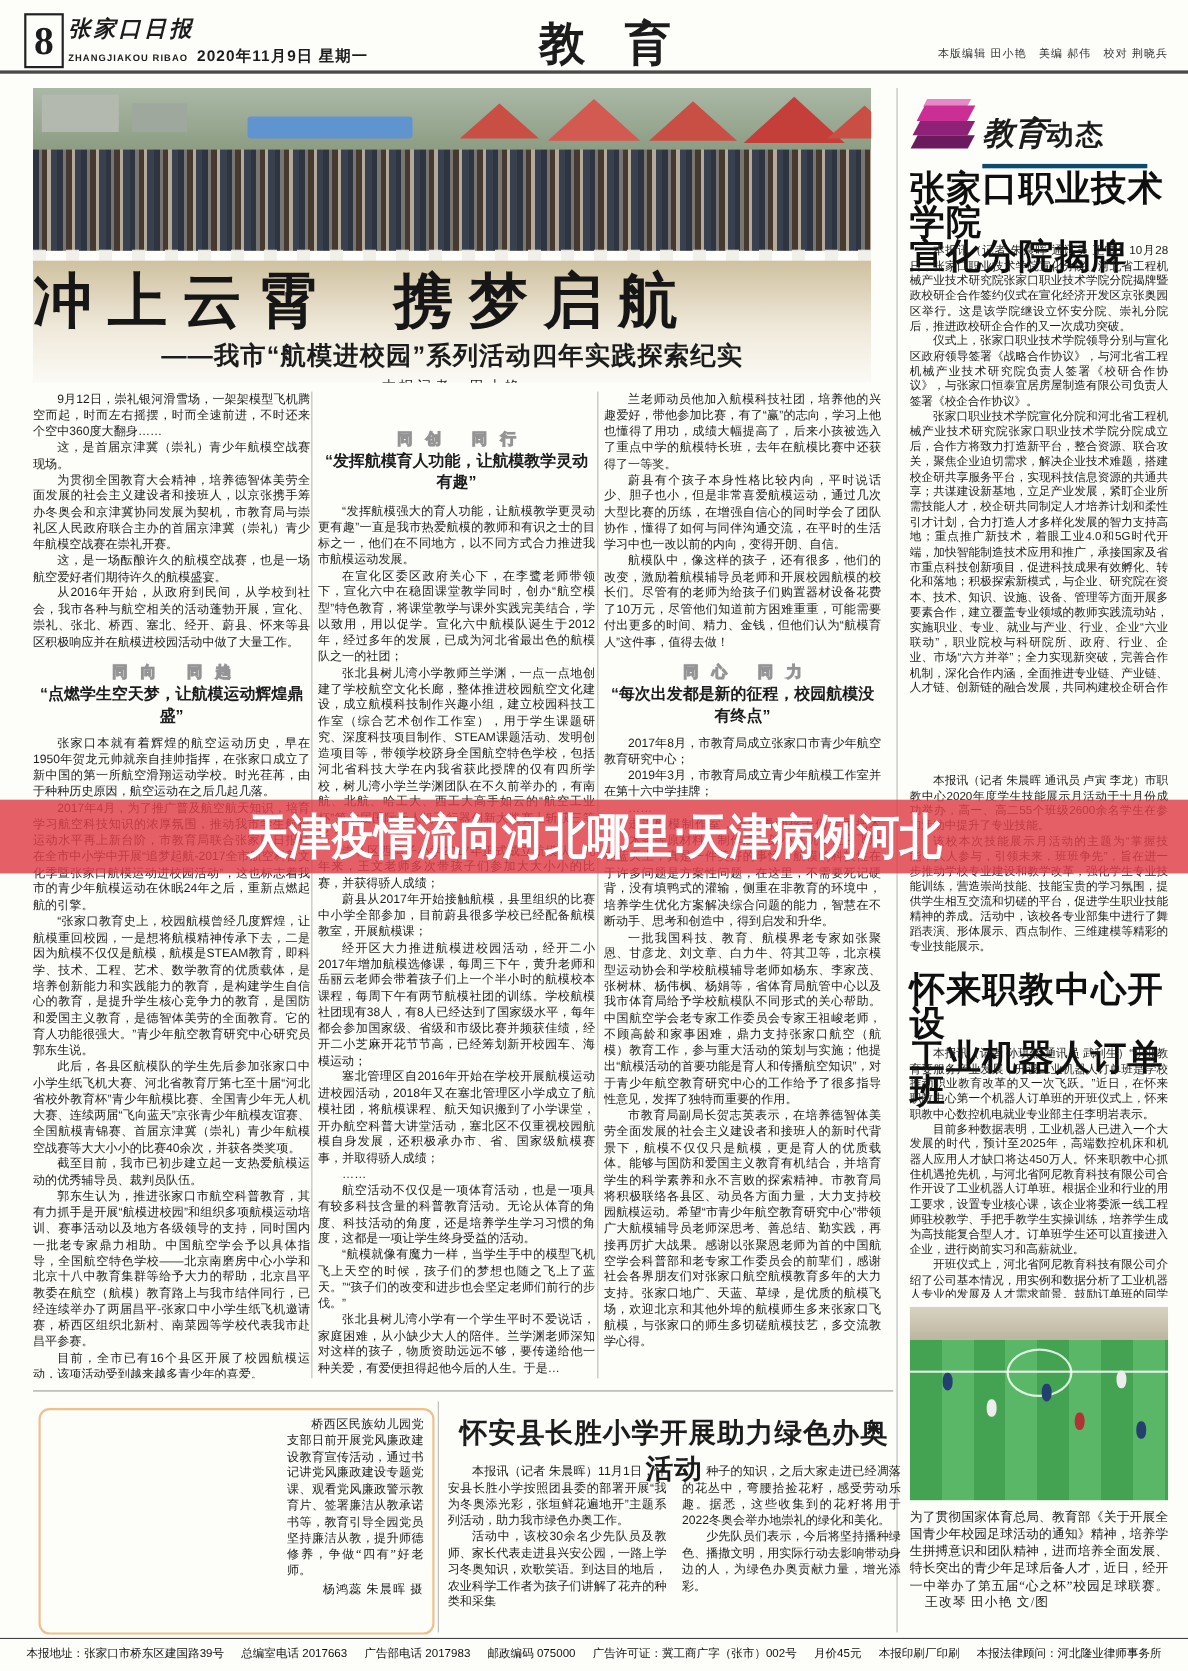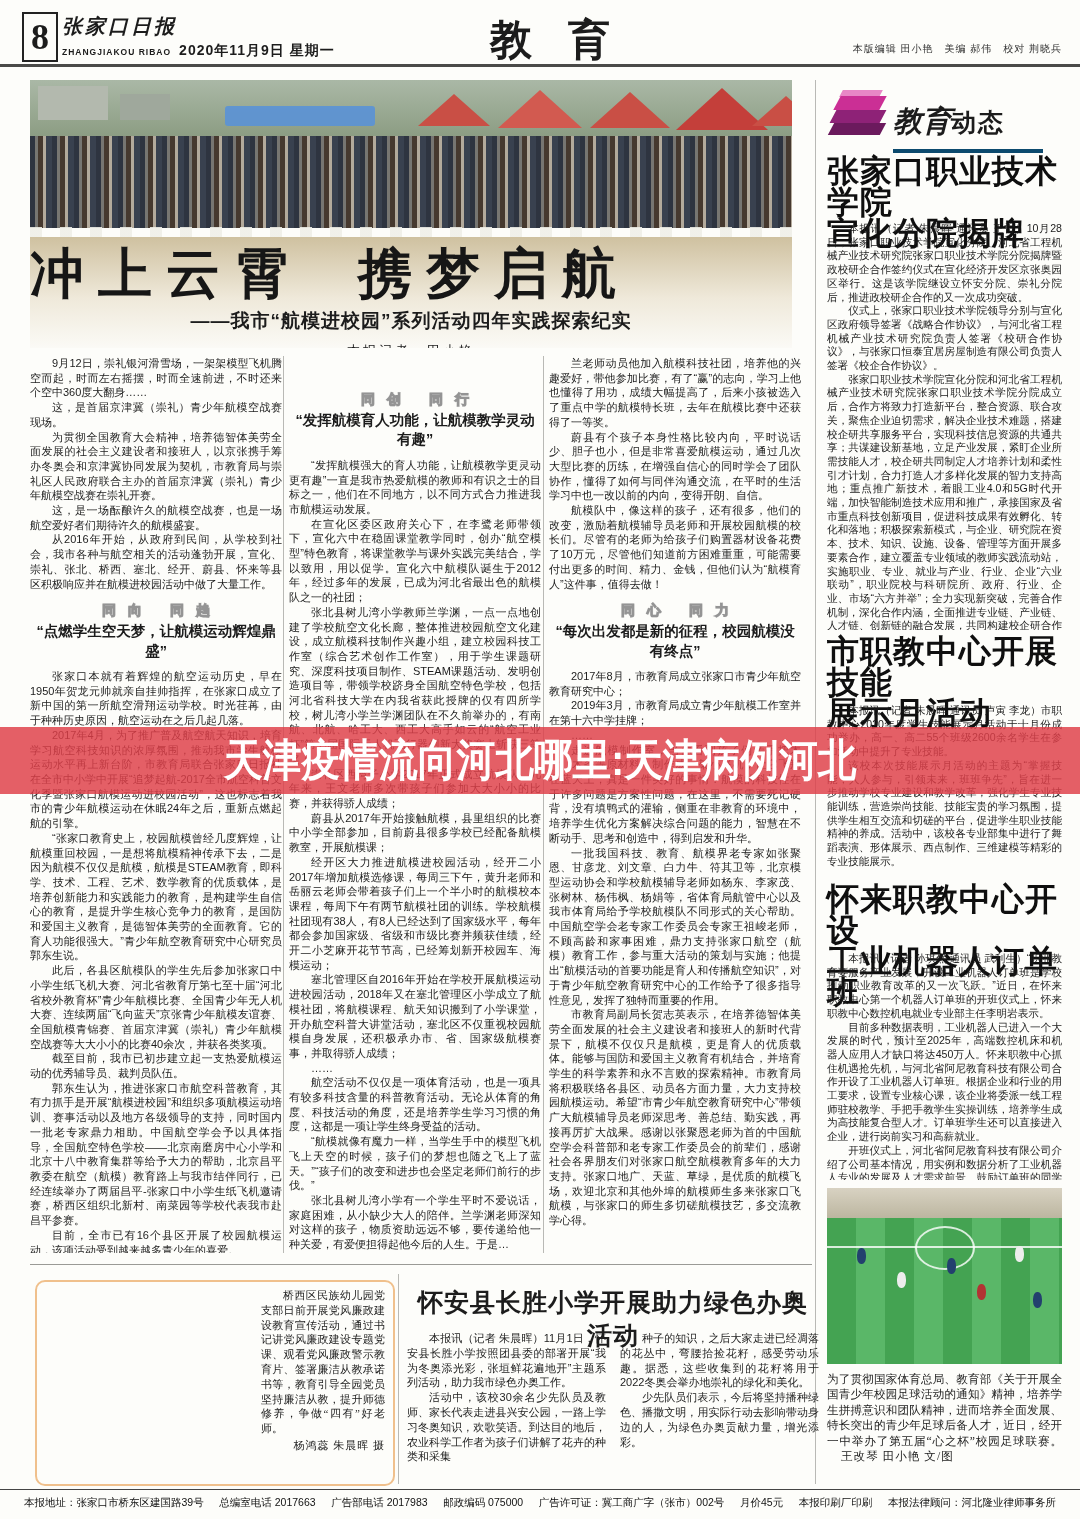--- a/index.html
+++ b/index.html
@@ -26,21 +26,21 @@
   .tent{position:absolute;width:0;height:0;border-style:solid;border-color:transparent transparent #c94f45 transparent;}
   .banner{position:absolute;left:195px;top:26px;width:150px;height:20px;background:#5b93d5;border-radius:3px;opacity:.92;}
   .crowd{position:absolute;left:0;right:0;top:56px;height:92px;
          background:repeating-linear-gradient(90deg,#2e3440 0 5px,#777672 5px 8px,#46392f 8px 13px,#b3aa9c 13px 16px,#39414f 16px 22px);}
   .planes{position:absolute;left:0;right:0;top:147px;height:10px;opacity:.9;
           background:repeating-linear-gradient(90deg,#efefe8 0 12px,rgba(0,0,0,0) 12px 30px);}
   .sand{position:absolute;left:0;right:0;top:157px;bottom:0;background:linear-gradient(#cfc1a0,#efe9da 55%,#fbfaf6);}
   .headline{position:absolute;left:0;top:158px;width:100%;text-align:left;
             font-family:"Liberation Serif",serif;font-weight:900;font-size:54px;color:#161616;letter-spacing:14px;}
   .headline .gap{display:inline-block;width:56px;}
-  .subhead{position:absolute;left:0;top:228px;width:100%;text-align:center;font-weight:bold;font-size:19px;letter-spacing:1px;}
+  .subhead{position:absolute;left:0;top:228px;width:100%;text-align:center;font-weight:bold;font-size:23px;letter-spacing:1px;}
   .byline{position:absolute;left:0;top:262px;width:100%;text-align:center;
           font-family:"Liberation Serif",serif;font-size:13px;letter-spacing:3px;}
 
   
   .colbox{position:absolute;top:356px;height:897px;width:252px;overflow:hidden;
           font-size:11px;line-height:14.7px;text-align:justify;}
   .c1{left:30px;} .c2{left:289px;padding-top:24px;} .c3{left:549px;}
   .item.p{text-indent:2em;margin:0;}
   .item.h{font-weight:bold;font-size:14.5px;line-height:1.35;text-align:center;text-indent:0;margin:2px 0 8px;}
   .item.tag{text-align:center;font-size:14px;font-weight:bold;letter-spacing:12px;text-indent:12px;
@@ -213,24 +213,20 @@
       <div>张家口职业技术学院</div>
       <div>宣化分院揭牌</div>
     </div>
     <div class="sb-body" style="top:142px;height:408px;">
 
     <p>本报讯（记者 朱晨晖 通讯员 王雷）10月28日，张家口职业技术学院宣化分院、河北省工程机械产业技术研究院张家口职业技术学院分院揭牌暨政校研企合作签约仪式在宣化经济开发区京张奥园区举行。这是该学院继设立怀安分院、崇礼分院后，推进政校研企合作的又一次成功突破。</p>
         <p>仪式上，张家口职业技术学院领导分别与宣化区政府领导签署《战略合作协议》，与河北省工程机械产业技术研究院负责人签署《校研合作协议》，与张家口恒泰宜居房屋制造有限公司负责人签署《校企合作协议》。</p>
         <p>张家口职业技术学院宣化分院和河北省工程机械产业技术研究院张家口职业技术学院分院成立后，合作方将致力打造新平台，整合资源、联合攻关，聚焦企业迫切需求，解决企业技术难题，搭建校企研共享服务平台，实现科技信息资源的共通共享；共谋建设新基地，立足产业发展，紧盯企业所需技能人才，校企研共同制定人才培养计划和柔性引才计划，合力打造人才多样化发展的智力支持高地；重点推广新技术，着眼工业4.0和5G时代开端，加快智能制造技术应用和推广，承接国家及省市重点科技创新项目，促进科技成果有效孵化、转化和落地；积极探索新模式，与企业、研究院在资本、技术、知识、设施、设备、管理等方面开展多要素合作，建立覆盖专业领域的教师实践流动站，实施职业、专业、就业与产业、行业、企业“六业联动”，职业院校与科研院所、政府、行业、企业、市场“六方并举”；全力实现新突破，完善合作机制，深化合作内涵，全面推进专业链、产业链、人才链、创新链的融合发展，共同构建校企研合作的命运共同体。</p>
       </div>
 
-    <div class="sb-title" style="top:556px;">
-      <div>市职教中心开展技能</div>
-      <div>展示月活动</div>
-    </div>
     <div class="sb-body" style="top:624px;height:176px;">
 
     <p>本报讯（记者 朱晨晖 通讯员 卢寅 李龙）市职教中心2020年度学生技能展示月活动于十月份成功举办，高一、高二55个班级2600余名学生在参加活动中提升了专业技能。</p>
         <p>该校本次技能展示月活动的主题为“掌握技能，人人参与，引领未来，班班争先”，旨在进一步推动学校专业建设和教学改革，强化学生专业技能训练，营造崇尚技能、技能宝贵的学习氛围，提供学生相互交流和切磋的平台，促进学生职业技能精神的养成。活动中，该校各专业部集中进行了舞蹈表演、形体展示、西点制作、三维建模等精彩的专业技能展示。</p>
       </div>
 
     <div class="sb-title" style="top:804px;">
       <div>怀来职教中心开设</div>
       <div>工业机器人订单班</div>
     </div>

